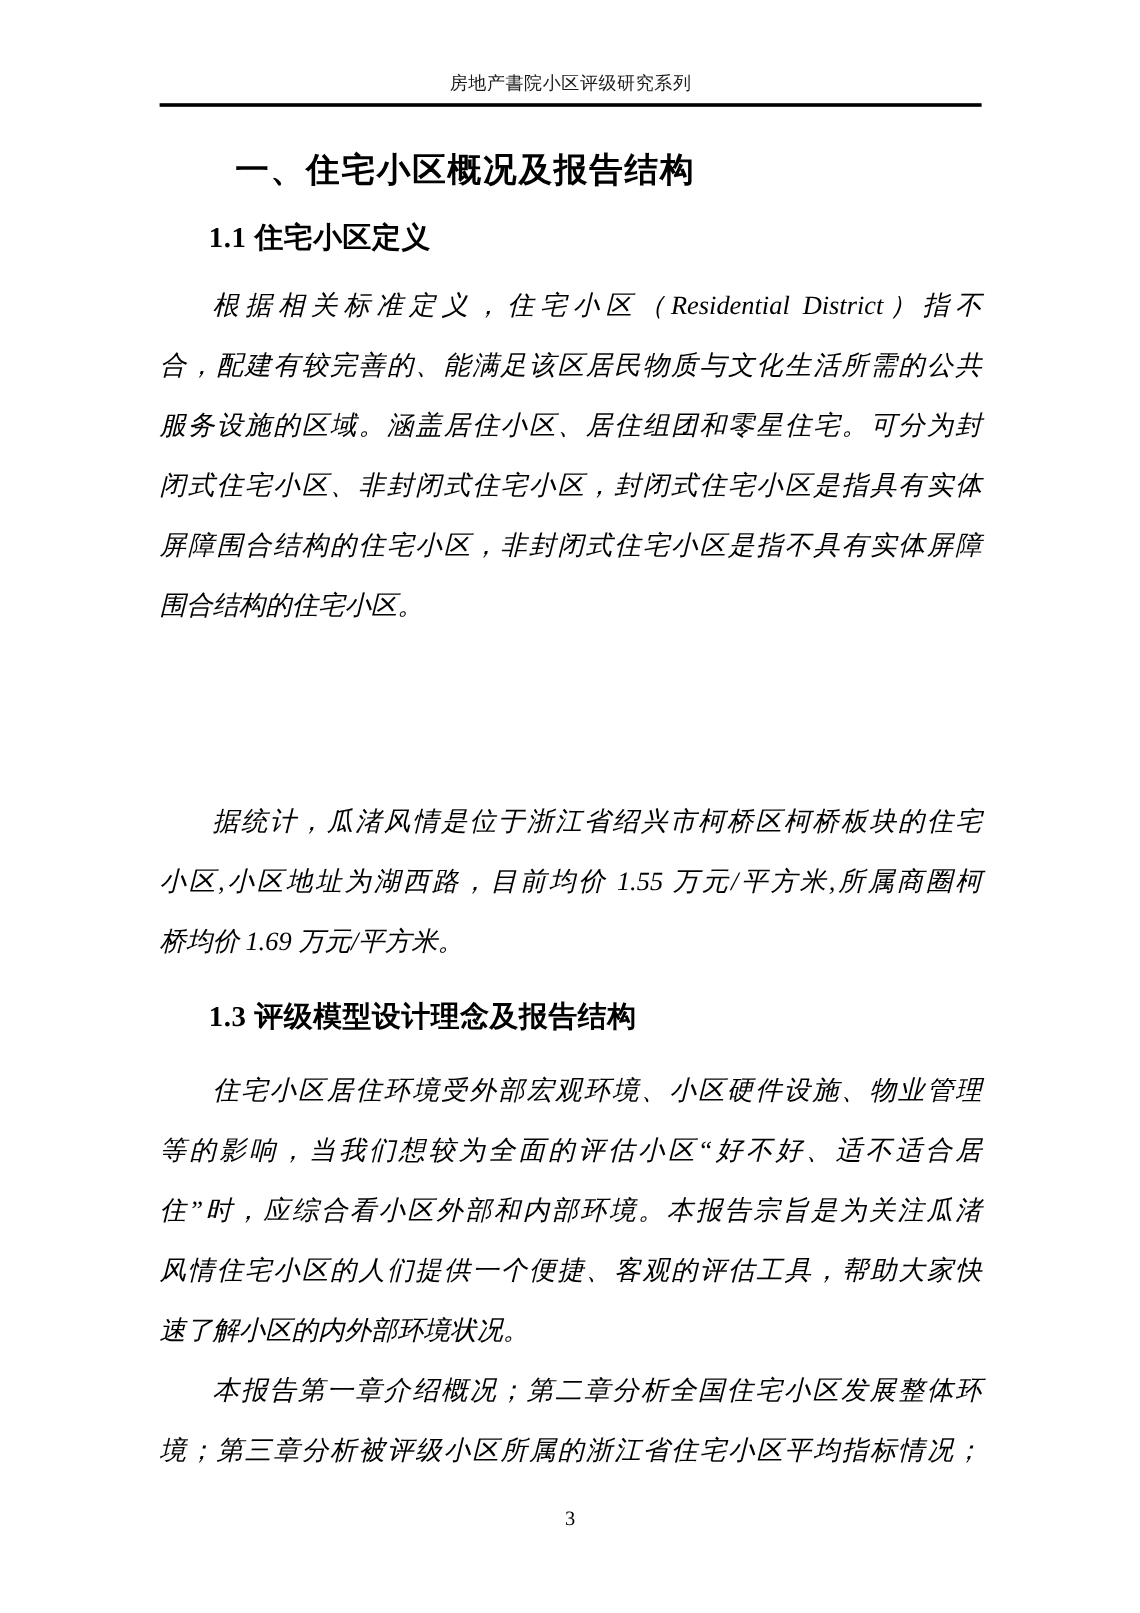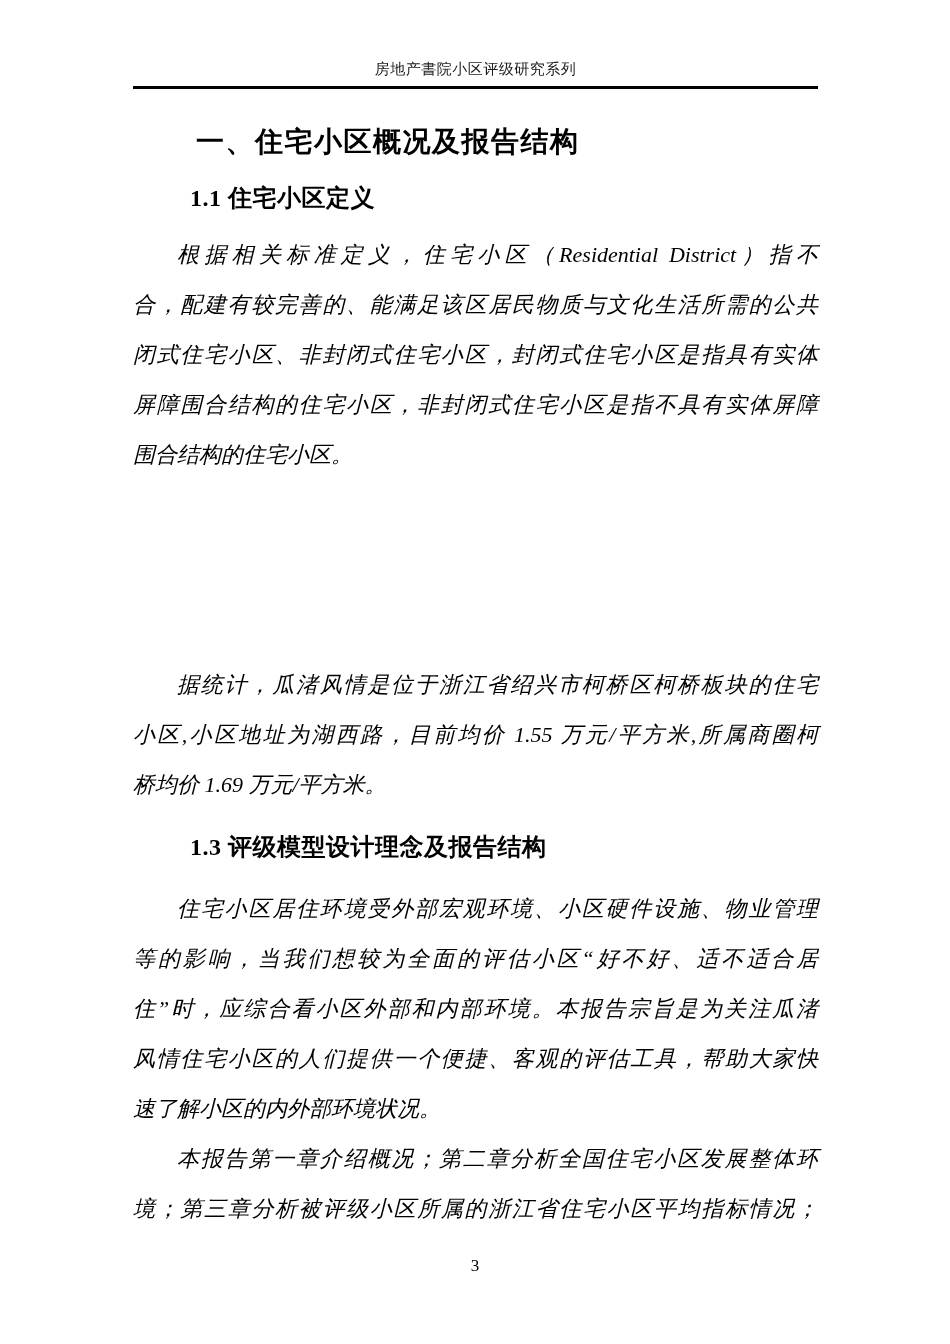--- a/index.html
+++ b/index.html
@@ -37,21 +37,20 @@
     font-weight: bold;
     letter-spacing: 1.5px;
     margin-top: 13px;
   }
   .sec-heading {
     position: absolute;
     left: 174px;
     font-size: 24px;
     font-weight: bold;
     letter-spacing: 0.5px;
-    margin-left: 16px;
   }
   #sec1-h { top: 182px; }
   #sec2-h { top: 604px; }
   #sec3-h { top: 831px; }
   
   .para {
     position: absolute;
     left: 133px;
     width: 685px;
     font-size: 22px;
@@ -89,20 +88,21 @@
     <span>房地产書院</span>
     <span>小区评级研究系列</span>
   </div>
 
   <div class="chapter-title">一、住宅小区概况及报告结构</div>
 
   <div class="sec-heading" id="sec1-h">1.1 住宅小区定义</div>
   <div class="para" id="p1">
     <div class="ln first">根据相关标准定义，住宅小区（Residential District）指不</div>
     <div class="ln">合，配建有较完善的、能满足该区居民物质与文化生活所需的公共</div>
+    <div class="ln">服务设施的区域。涵盖居住小区、居住组团和零星住宅。可分为封</div>
     <div class="ln">闭式住宅小区、非封闭式住宅小区，封闭式住宅小区是指具有实体</div>
     <div class="ln">屏障围合结构的住宅小区，非封闭式住宅小区是指不具有实体屏障</div>
     <div class="ln last">围合结构的住宅小区。</div>
   </div>
 
   <div class="para" id="p2">
     <div class="ln first">据统计，瓜渚风情是位于浙江省绍兴市柯桥区柯桥板块的住宅</div>
     <div class="ln">小区,小区地址为湖西路，目前均价 1.55 万元/平方米,所属商圈柯</div>
     <div class="ln last">桥均价 1.69 万元/平方米。</div>
   </div>

